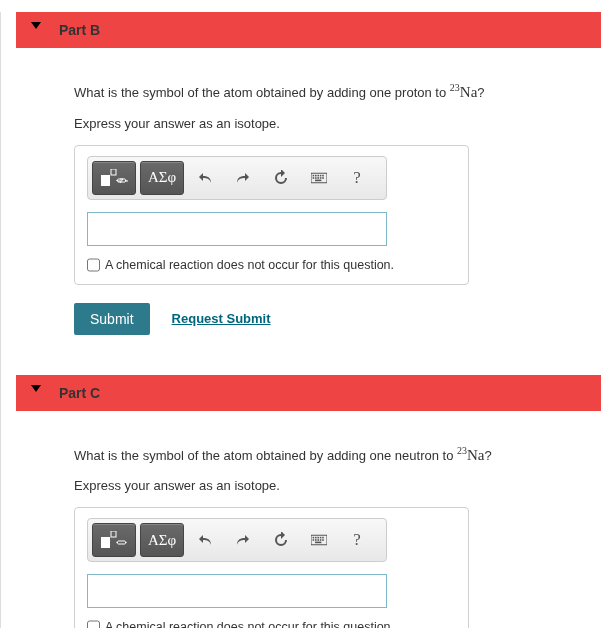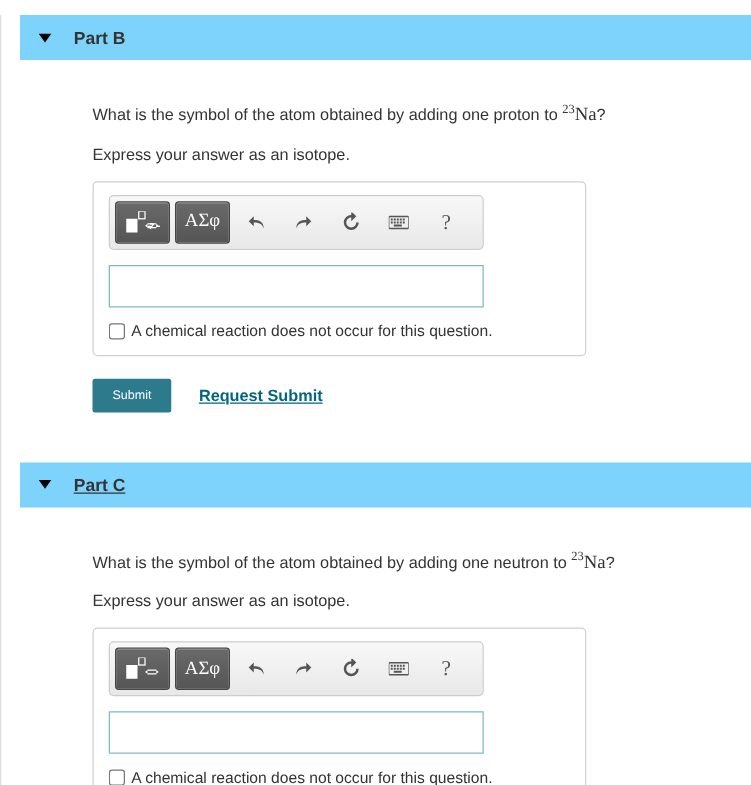--- a/index.html
+++ b/index.html
@@ -7,25 +7,24 @@
     margin: 0;
     padding: 0;
     font-family: Arial, Helvetica, sans-serif;
     font-size: 13px;
     color: #333;
     background: #fff;
     width: 601px;
   }
   .container { padding: 0 0 20px 15px; border-left: 1px solid #ddd; }
   .part-header {
-    background: #7dd3fc;
+    background: #ef4444;
     padding: 10px 15px;
     margin: 12px 0 25px 0;
     display: flex;
-    align-items: center;
   }
   .collapse-arrow {
     display: inline-block;
     width: 0; height: 0;
     border-left: 5px solid transparent;
     border-right: 5px solid transparent;
     border-top: 7px solid #000;
     margin-right: 18px;
   }
   .part-title {
@@ -80,21 +79,21 @@
     display: block;
   }
   .checkbox-row { display: flex; gap: 5px; font-size: 12.5px; }
   .checkbox-row input { margin: 0; }
   .actions { margin-top: 18px; display: flex; align-items: center; gap: 22px; }
   .submit-btn {
     background: #2c7a8c;
     color: #fff;
     border: none;
     padding: 8px 16px;
-    font-size: 10px;
+    font-size: 14px;
     border-radius: 2px;
     cursor: pointer;
   }
   .request-link {
     color: #00667f;
     font-weight: bold;
     text-decoration: underline;
     font-size: 13px;
     cursor: pointer;
   }
@@ -171,21 +170,21 @@
         <input type="checkbox" style="">
         <span>A chemical reaction does not occur for this question.</span>
       </label>
     </div>
     <div class="actions">
       <button class="submit-btn">Submit</button>
       <a class="request-link">Request Submit</a>
     </div>
   </div>
 
-  <div class="part-header" style="margin-top:40px;text-decoration:underline;">
+  <div class="part-header" style="margin-top:40px;">
     <span class="collapse-arrow"></span>
     <span class="part-title">Part C</span>
   </div>
   <div class="content">
     <div class="question">
       <span>What is the symbol of the atom obtained by adding one neutron to </span><span class="isotope"><sup>23</sup>Na</span><span>?</span>
     </div>
     <div class="instruction">Express your answer as an isotope.</div>
     <div class="editor-box">
       <div class="toolbar">

